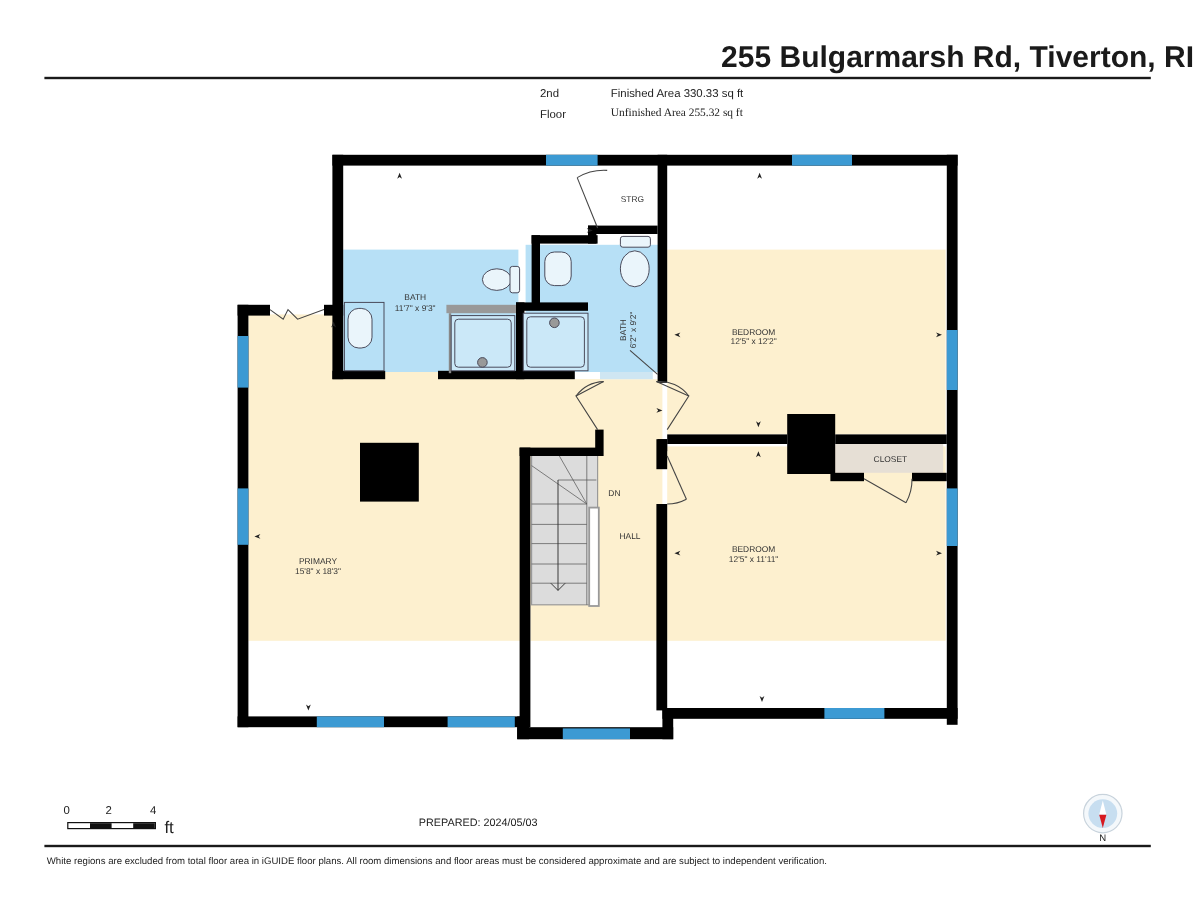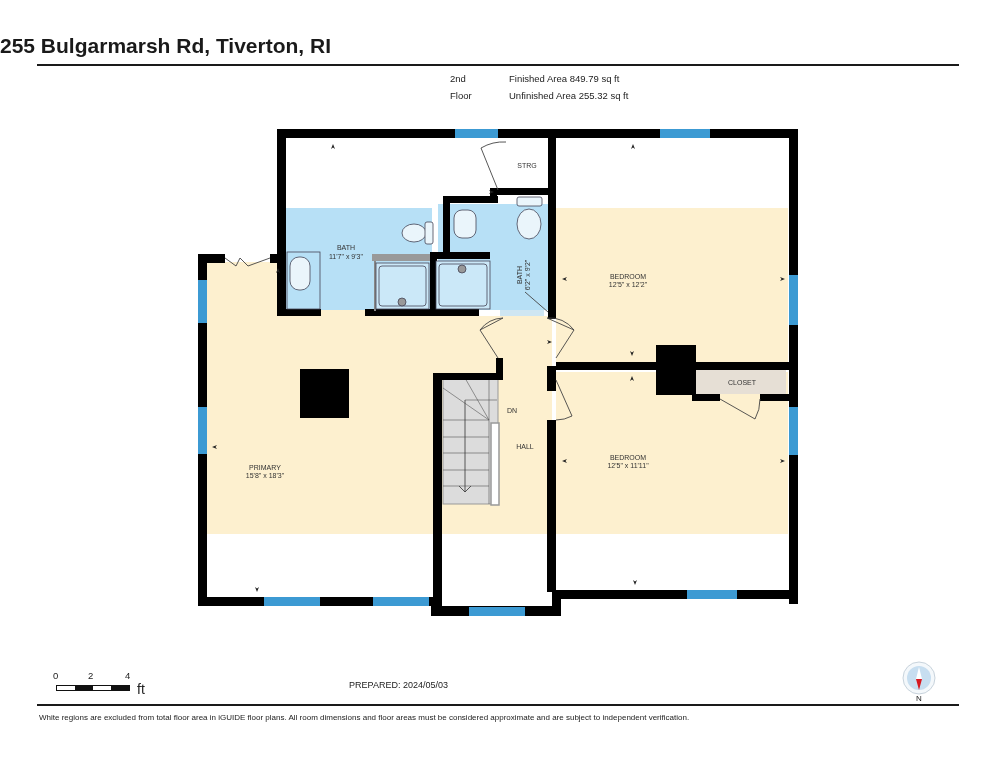--- a/index.html
+++ b/index.html
@@ -1,24 +1,24 @@
 <!DOCTYPE html>
 <html><head>
 <meta charset="utf-8">
 <style>
   html, body { margin: 0; padding: 0; background: #ffffff; }
   body { width: 995px; height: 768px; position: relative; overflow: hidden; font-family: "Liberation Sans", sans-serif; color: #222; }
-  .title { position: absolute; left: 0; top: 34px; width: 995px; text-align: left; font-size: 21px; font-weight: bold; color: #1a1a1a; }
+  .title { position: absolute; left: 0; top: 34px; width: 995px; text-align: right; font-size: 25px; font-weight: bold; color: #1a1a1a; }
   .rule { position: absolute; left: 37px; width: 922px; height: 2px; background: #1a1a1a; }
   .rule.top { top: 64px; }
   .rule.bottom { top: 704px; }
   .floor-info { position: absolute; left: 450px; top: 70px; font-size: 9.5px; line-height: 17px; }
   .floor-info .floor-name { position: absolute; left: 0; top: 0; font-weight: normal; }
   .floor-info .fa { position: absolute; left: 59px; top: 0; white-space: nowrap; }
-  .floor-info .ua { position: absolute; left: 59px; top: 17px; white-space: nowrap; }
+  .floor-info .ua { position: absolute; left: 59px; top: 17px; white-space: nowrap; font-family: Liberation Serif, serif; }
   svg.plan { position: absolute; left: 0; top: 0; }
   .room-label { font-family: "Liberation Sans", sans-serif; font-size: 7px; fill: #333; text-anchor: middle; }
   .scale { position: absolute; left: 53px; top: 670px; }
   .scale .tick { position: absolute; top: 0; font-size: 9.5px; }
   .scale .bar { position: absolute; top: 15px; left: 3px; width: 72px; height: 4px; border: 1px solid #111; display: flex; }
   .scale .bar span { flex: 1; }
   .scale .bar span.b { background: #111; }
   .scale .unit { position: absolute; left: 84px; top: 11px; font-size: 14px; }
   .prepared { position: absolute; left: 0; width: 797px; top: 680px; text-align: center; font-size: 9px; }
   .disclaimer { position: absolute; left: 39px; top: 713px; font-size: 8px; white-space: nowrap; text-align: right; }
@@ -26,21 +26,21 @@
   .compass .n { position: absolute; left: 0; width: 34px; top: 33px; text-align: center; font-size: 8px; }
 </style>
 </head>
 <body>
 
 <div class="title">255 Bulgarmarsh Rd, Tiverton, RI</div>
 <div class="rule top"></div>
 
 <div class="floor-info">
   <span class="floor-name">2nd Floor</span>
-  <span class="fa">Finished Area 849.79 sq ft</span>
+  <span class="fa">Finished Area 330.33 sq ft</span>
   <span class="ua">Unfinished Area 255.32 sq ft</span>
 </div>
 
 <svg class="plan" width="995" height="768" viewBox="0 0 995 768">
 
   <g>
 
     <rect x="207" y="262" width="230" height="272" fill="#fdf0cf"></rect>
     <rect x="280" y="316" width="222" height="60" fill="#fdf0cf"></rect>
 

